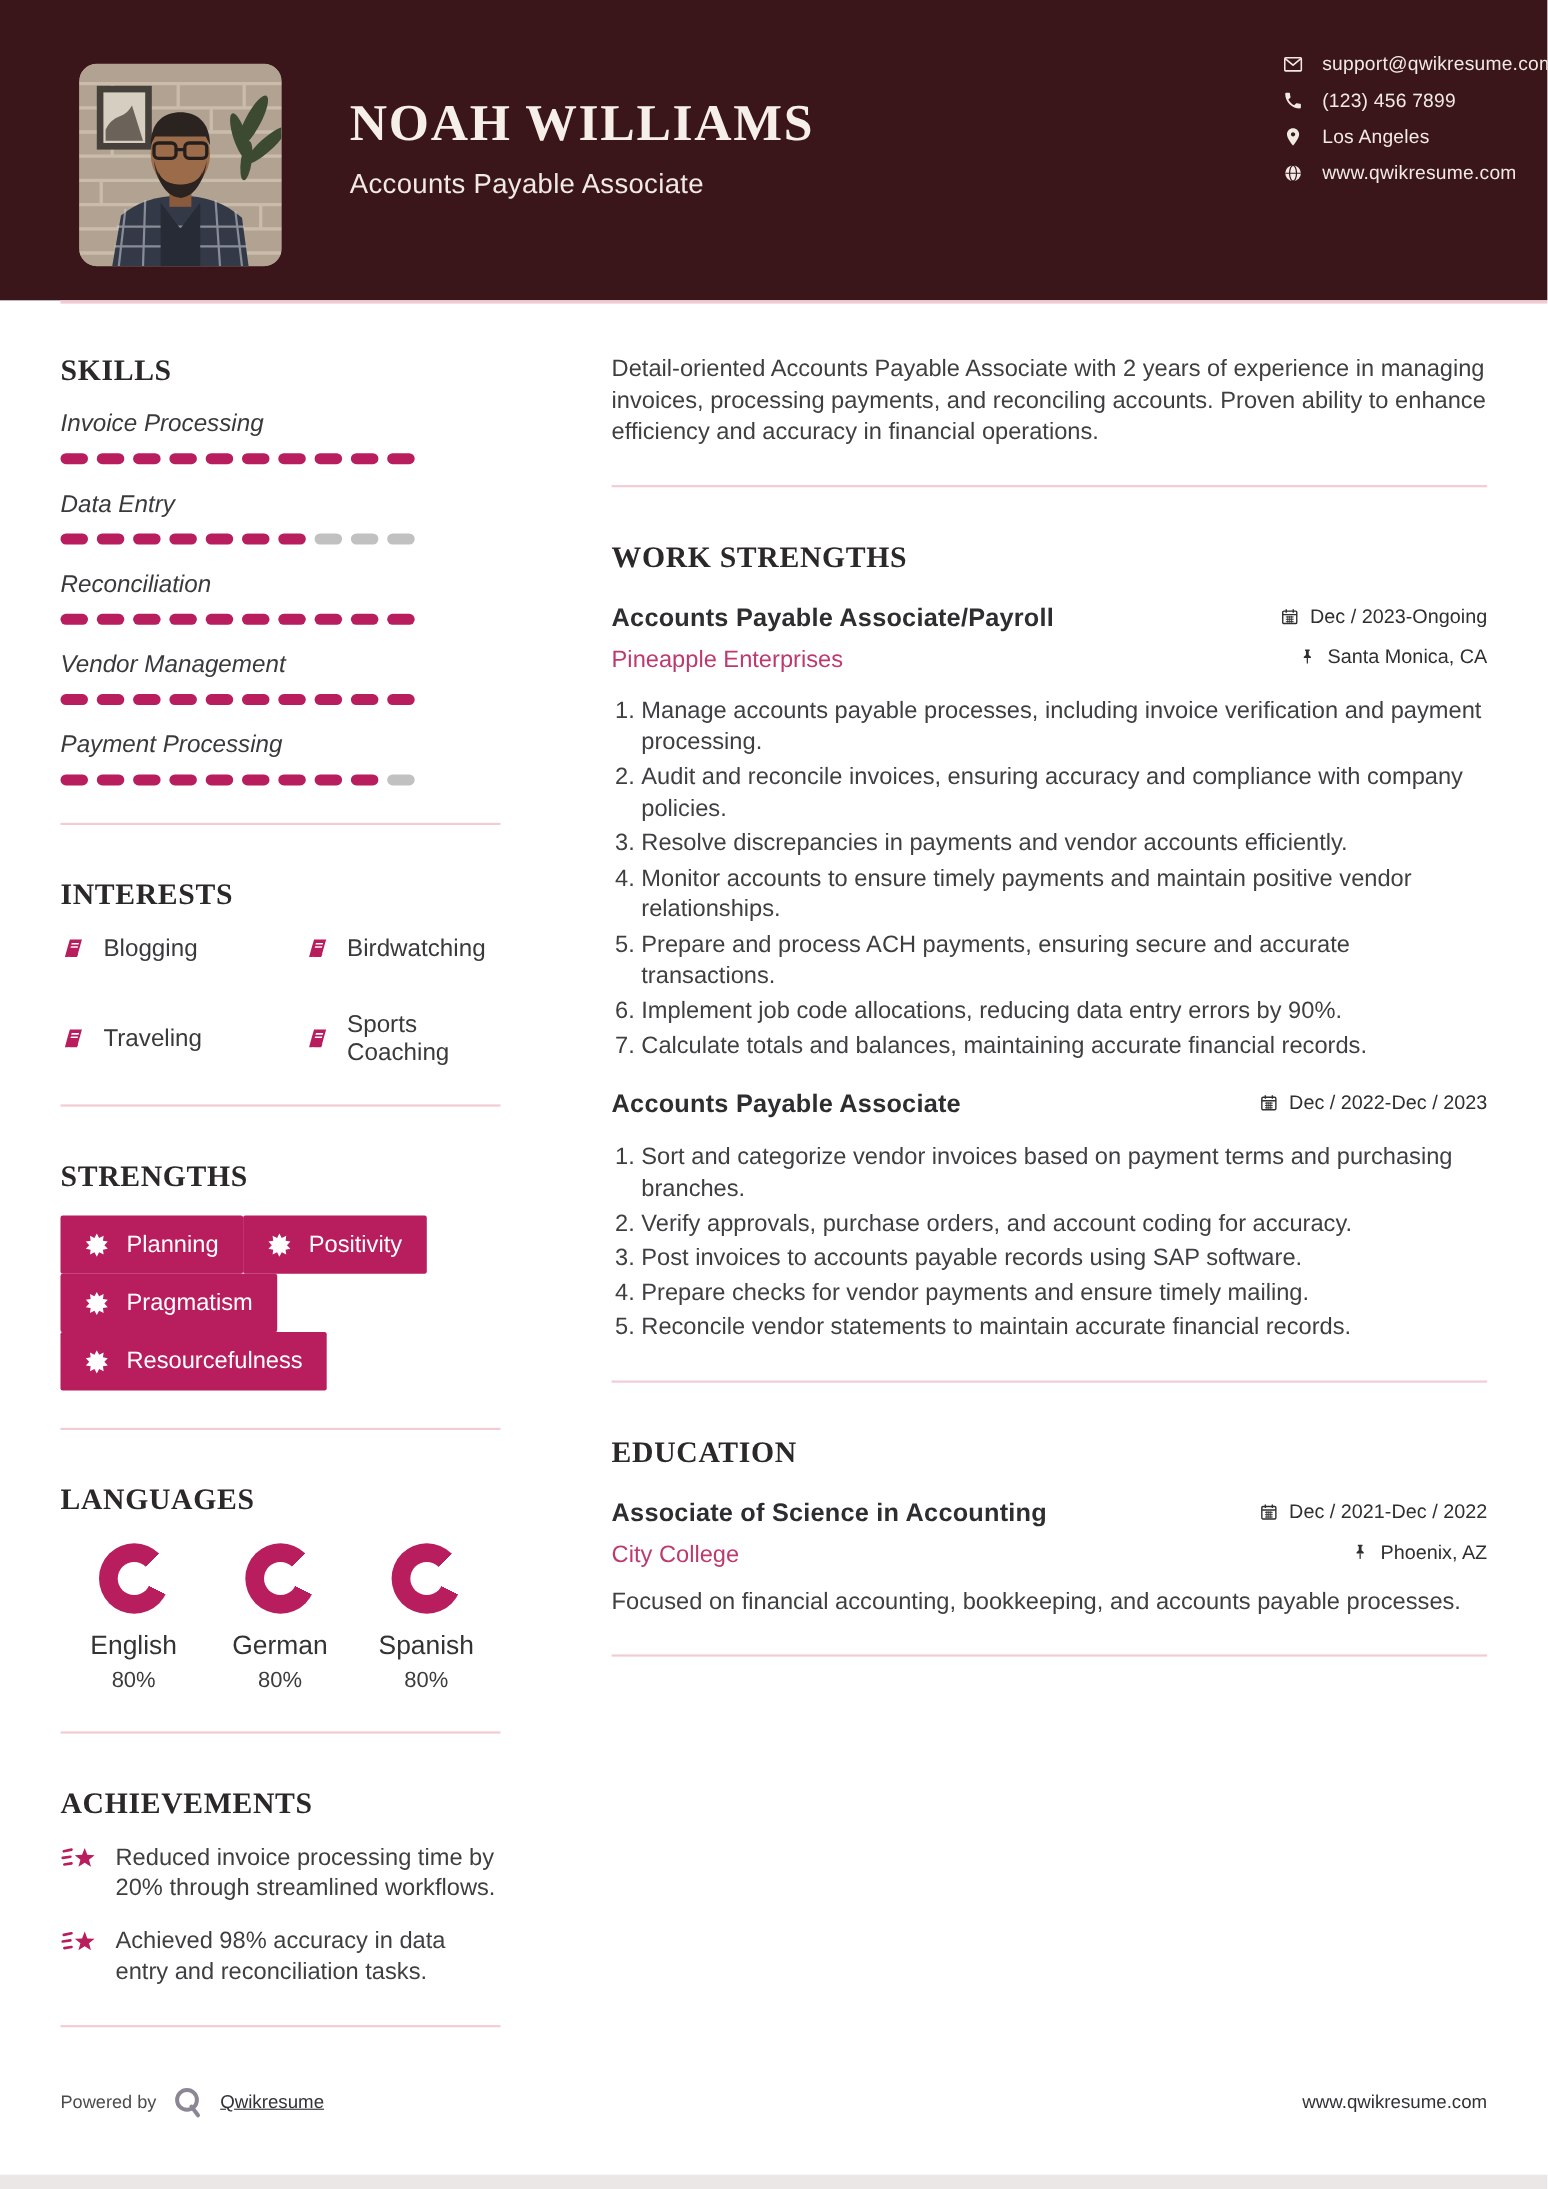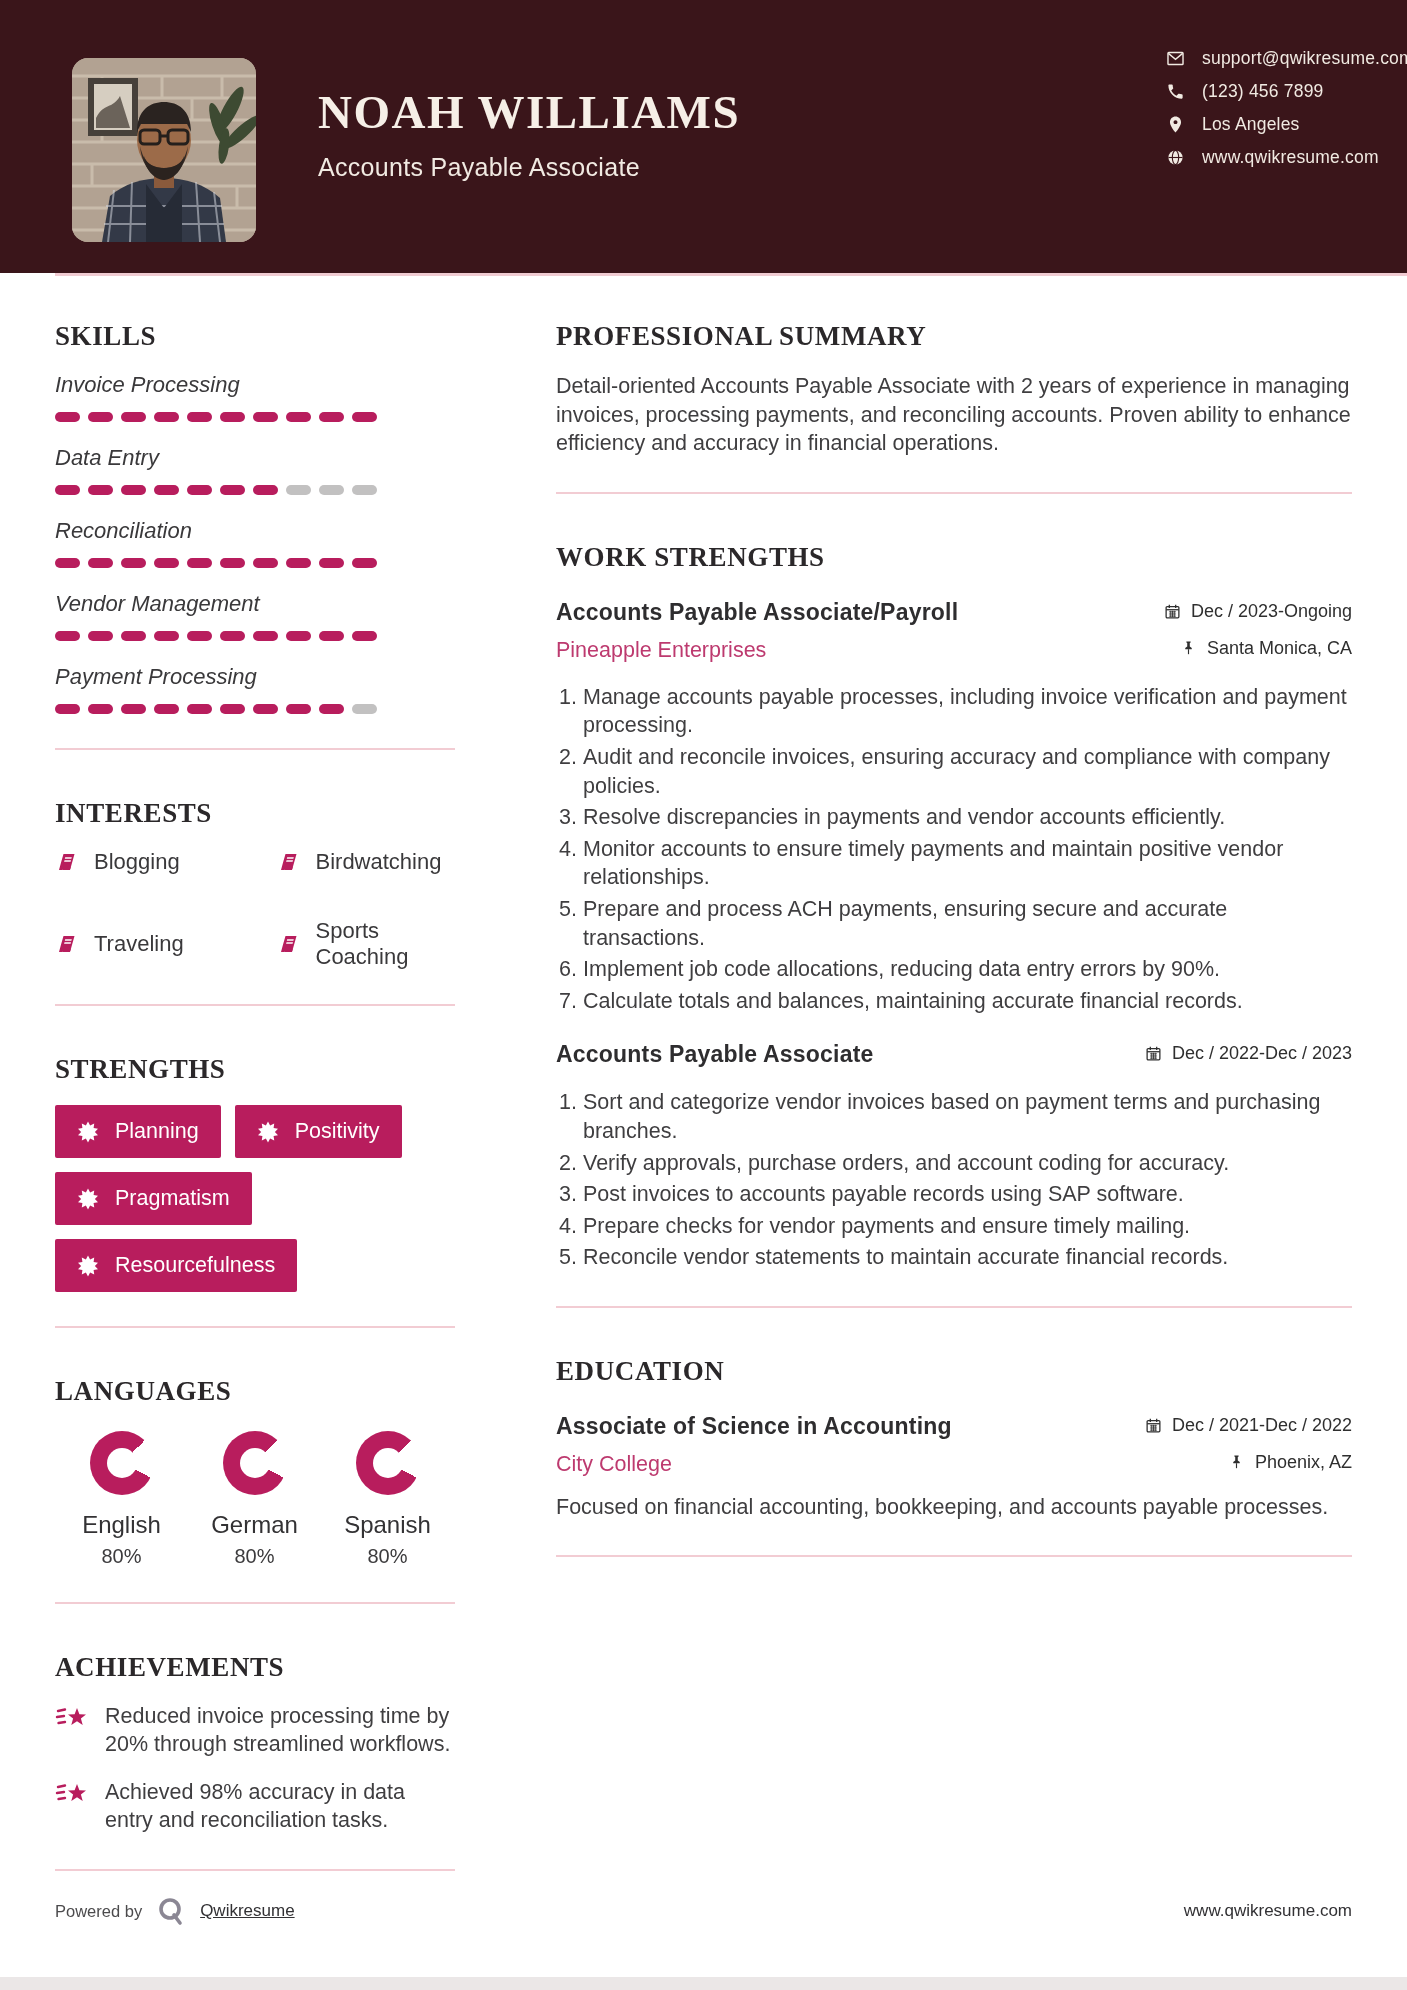--- a/index.html
+++ b/index.html
@@ -47,21 +47,21 @@
   .dash { width:25px; height:10px; border-radius:5px; background:#c2c1c1; }
   .dash.filled { background:#b81d5d; }
 
   
   .interests-grid { display:grid; grid-template-columns:1fr 1fr; row-gap:18px; column-gap:10px;gap:43px; }
   .interest { display:flex; align-items:center; gap:15px; font-size:22px; color:#3a393b; }
   .interest .iicon { width:24px; height:24px; color:#b81d5d; flex:0 0 24px; }
   .interest .iicon svg { width:100%; height:100%; display:block; }
 
   
-  .badges { display:flex; flex-wrap:wrap; gap:14px; }
+  .badges { display:flex; flex-wrap:wrap; }
   .badge {
     display:inline-flex; align-items:center; gap:16px;
     background:#b81d5d; color:#ffffff; padding:14px 22px;
     font-size:21.5px; border-radius:2px;
   }
   .badge .bicon { width:22px; height:22px; flex:0 0 22px; }
   .badge .bicon svg { width:100%; height:100%; display:block; }
 
   
   .langs { display:flex; }
@@ -432,21 +432,20 @@
           </span>
           <span class="atext">Achieved 98% accuracy in data entry and reconciliation tasks.</span>
         </div>
       </div>
 
       <hr class="div">
     </aside>
 
     <section class="col-right">
 
-      <h2 class="section">PROFESSIONAL SUMMARY</h2>
       <p class="summary-text">Detail-oriented Accounts Payable Associate with 2 years of experience in managing invoices, processing payments, and reconciling accounts. Proven ability to enhance efficiency and accuracy in financial operations.</p>
 
       <hr class="div">
 
       <h2 class="section" style="margin-bottom:0;">WORK STRENGTHS</h2>
 
       <div>
         <div class="entry-head">
           <span class="entry-title">Accounts Payable Associate/Payroll</span>
           <span class="entry-meta">

